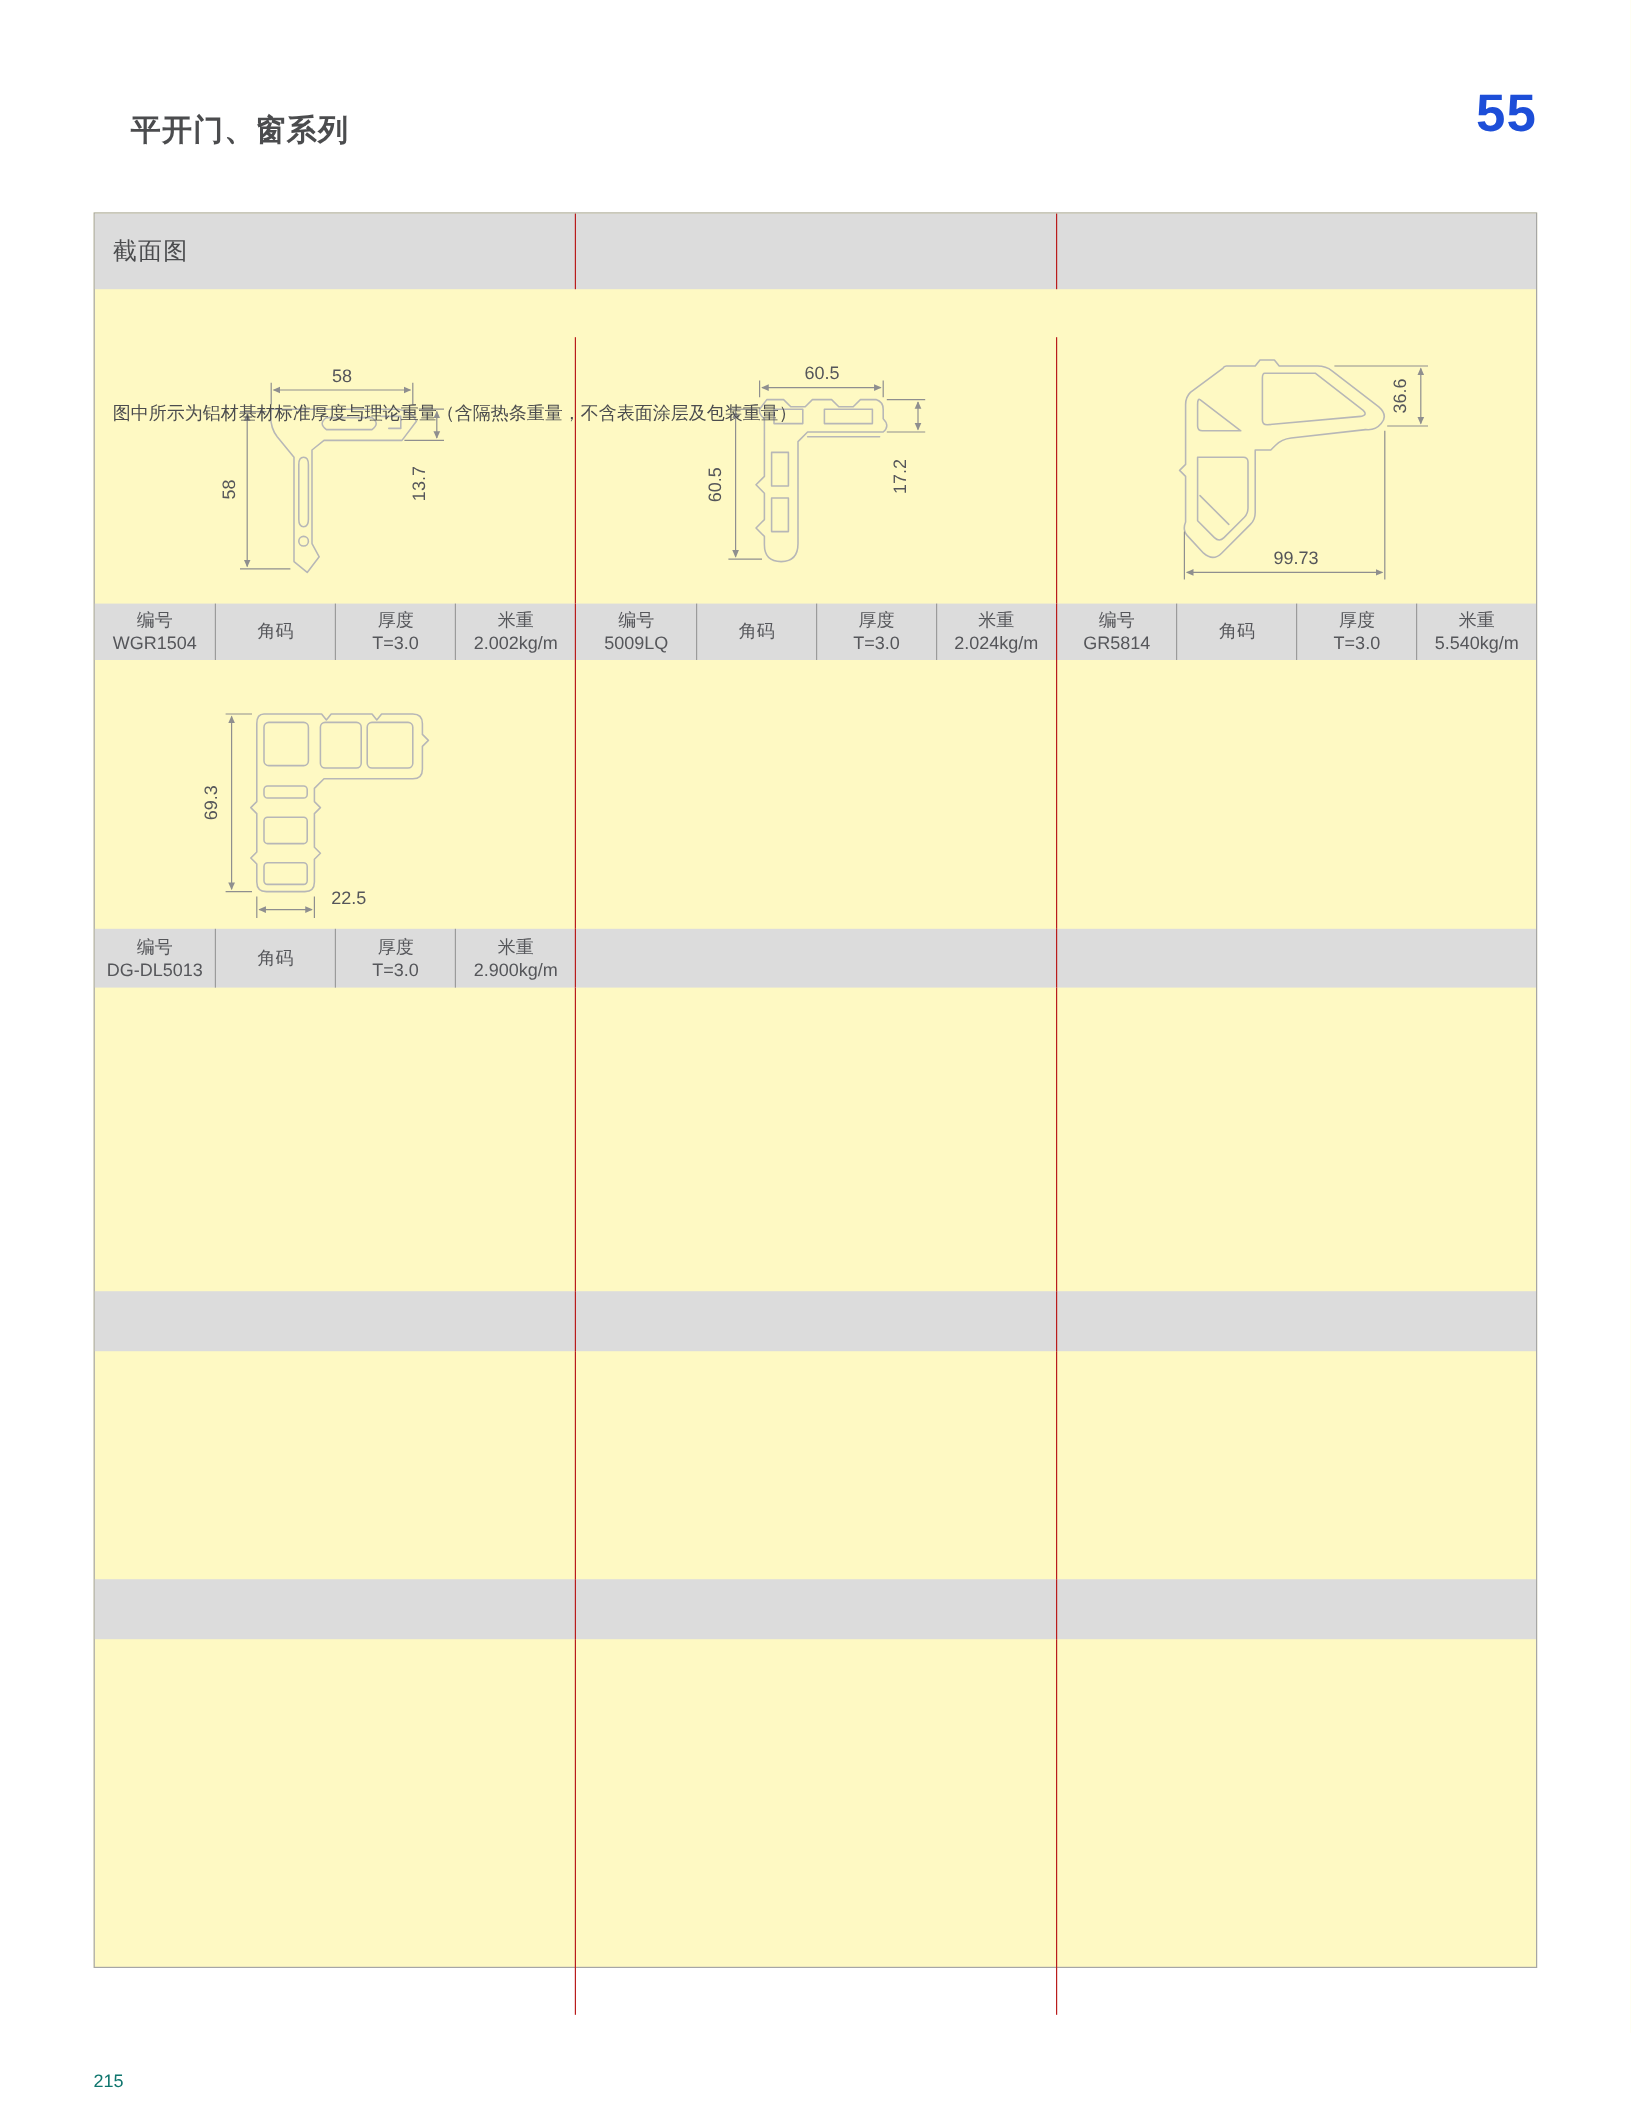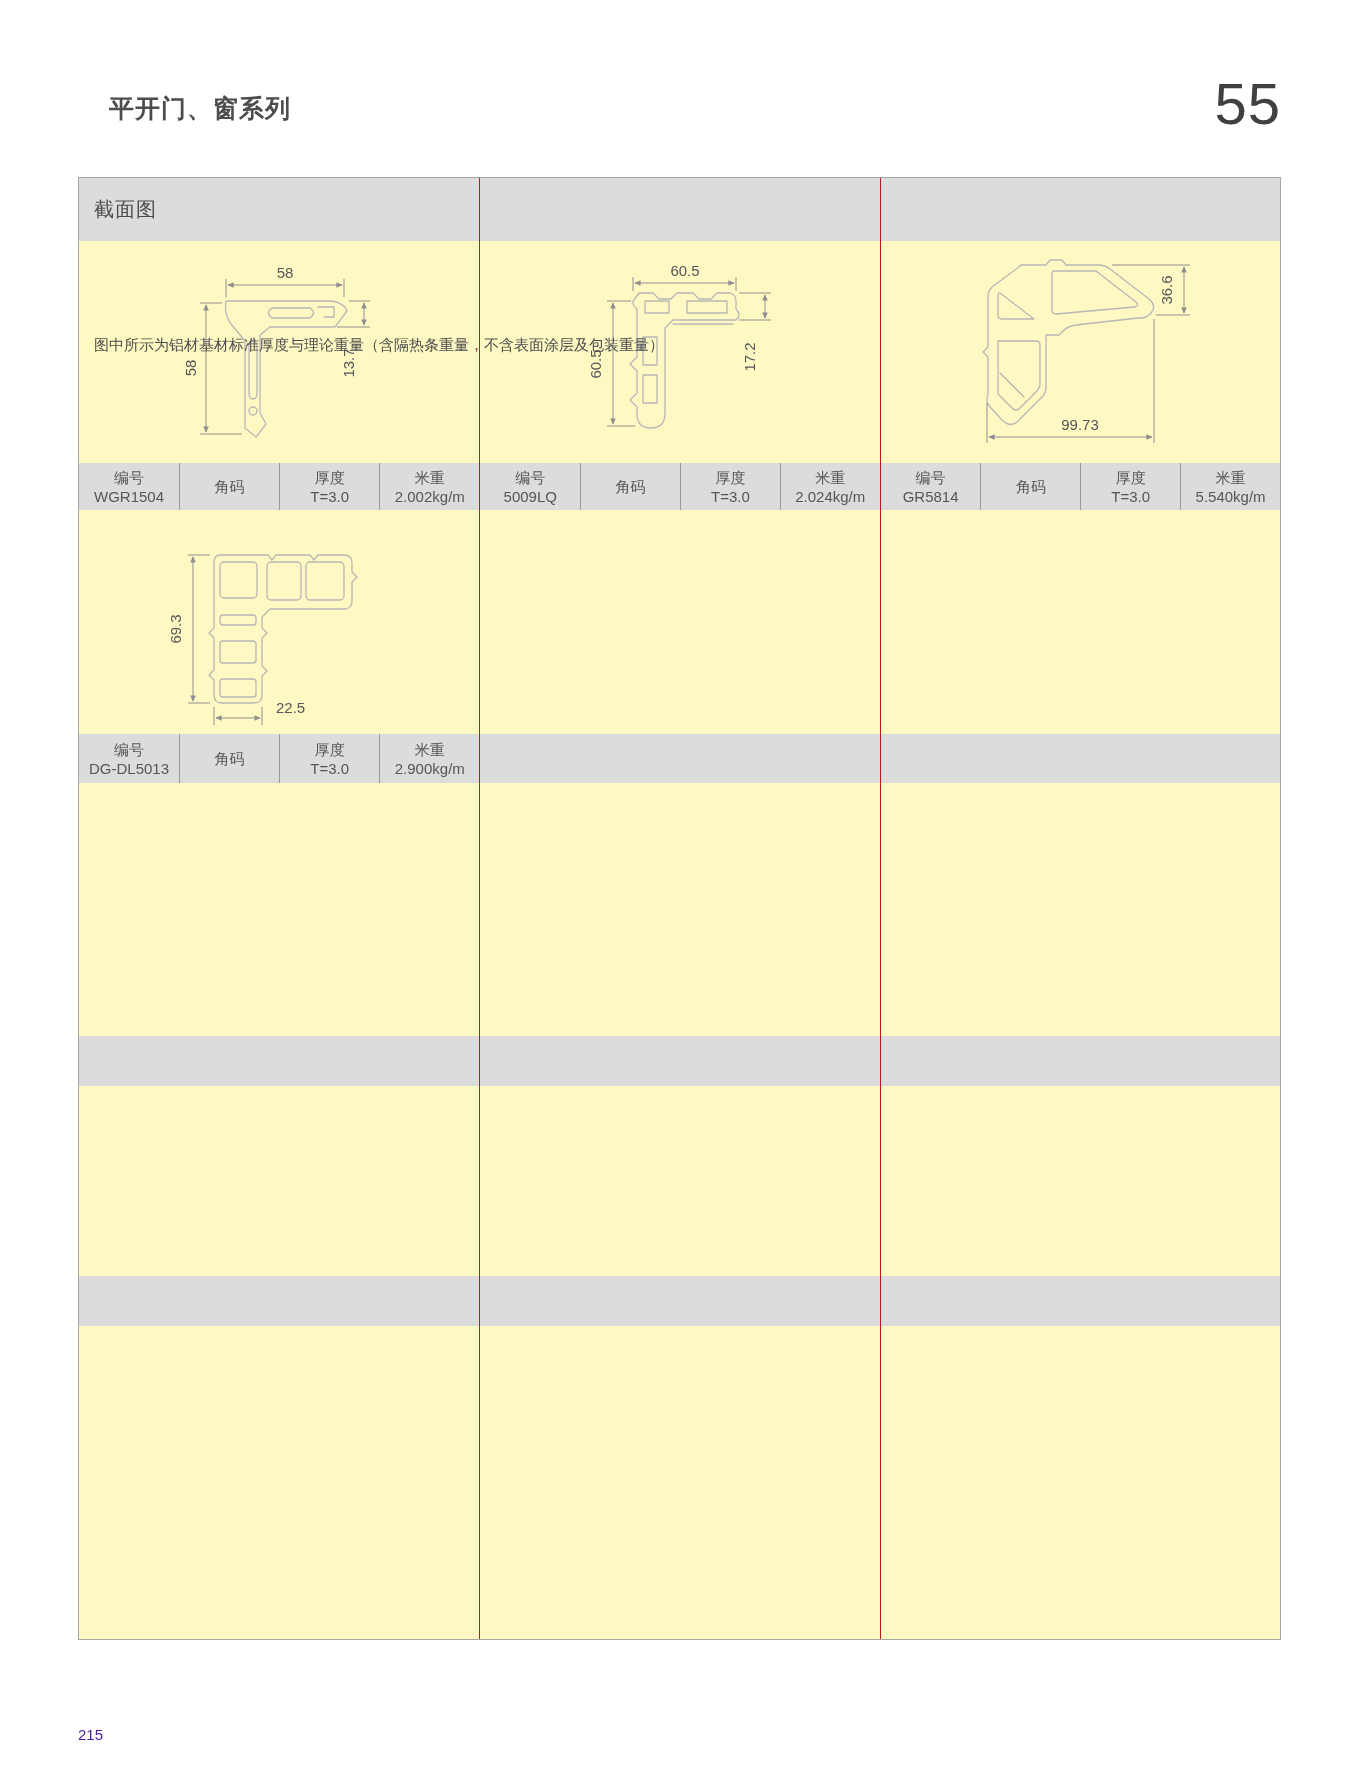--- a/index.html
+++ b/index.html
@@ -3,32 +3,32 @@
 <meta charset="utf-8">
 <style>
   html,body{margin:0;padding:0;}
   body{
     width:1359px;height:1771px;position:relative;background:#ffffff;
     font-family:"Liberation Sans","DejaVu Sans",sans-serif;color:#55565a;
     overflow:hidden;
   }
   .page-header{position:absolute;left:78px;top:78px;width:1203px;height:70px;}
   .series-title{position:absolute;left:0;top:14px;font-size:25px;font-weight:600;color:#4b4c4e;letter-spacing:1px;margin-left:31px;}
-  .page-badge{position:absolute;right:0;top:-8px;font-size:58px;font-weight:400;color:#404040;letter-spacing:1px;}
+  .page-badge{position:absolute;right:0;top:-8px;font-size:44px;font-weight:700;color:#1d4ed8;letter-spacing:1px;}
 
   .catalog-table{
     position:absolute;left:78px;top:177px;width:1203px;height:1463px;
     border:1px solid #a6a6a6;box-sizing:border-box;background:#fef9c3;
   }
   .t-row{display:grid;grid-template-columns:1fr 1fr 1fr;width:100%;box-sizing:border-box;}
   .t-row .col{box-sizing:border-box;position:relative;}
   .t-row .col + .col{border-left:1px solid #b91c1c;}
   .gray{background:#dcdcdc;}
   .r-head{height:63px;}
-  .r-diag1{height:222px;}
+  .r-diag1{height:222px;margin-top:40px;}
   .r-spec1{height:47px;}
   .r-diag2{height:224px;}
   .r-spec2{height:49px;}
   .r-blank-w1{height:253px;}
   .r-blank-g1{height:50px;}
   .r-blank-w2{height:190px;}
   .r-blank-g2{height:50px;}
   .r-notes{height:313px;}
 
   .section-header-cell{display:flex;align-items:center;padding-left:15px;font-size:20px;color:#4b4c4e;letter-spacing:1px;}
@@ -37,21 +37,21 @@
 
   .spec{display:grid;grid-template-columns:1fr 1fr 1fr 1fr;height:100%;}
   .spec > div{
     display:flex;flex-direction:column;justify-content:center;align-items:center;
     font-size:15px;line-height:19px;color:#55565a;box-sizing:border-box;text-align:center;
   }
   .spec > div + div{border-left:1px solid #9b9b9b;}
 
   .notes-block{padding:150px 0 0 15px;font-size:15px;line-height:33px;color:#4b4c4e;}
 
-  .page-footer{position:absolute;left:78px;top:1726px;font-size:15px;color:#4c1d95;}
+  .page-footer{position:absolute;left:78px;top:1726px;font-size:15px;color:#0f766e;}
 
   svg text{font-family:"Liberation Sans","DejaVu Sans",sans-serif;font-size:15px;fill:#55565a;}
   .profile{stroke:#b7b7b7;stroke-width:1.3;fill:none;stroke-linejoin:round;stroke-linecap:round;}
   .dim{stroke:#8f8f8f;stroke-width:1;fill:none;}
 </style>
 </head>
 <body>
 
 <div class="page-header">
   <div class="series-title">平开门、窗系列</div>

